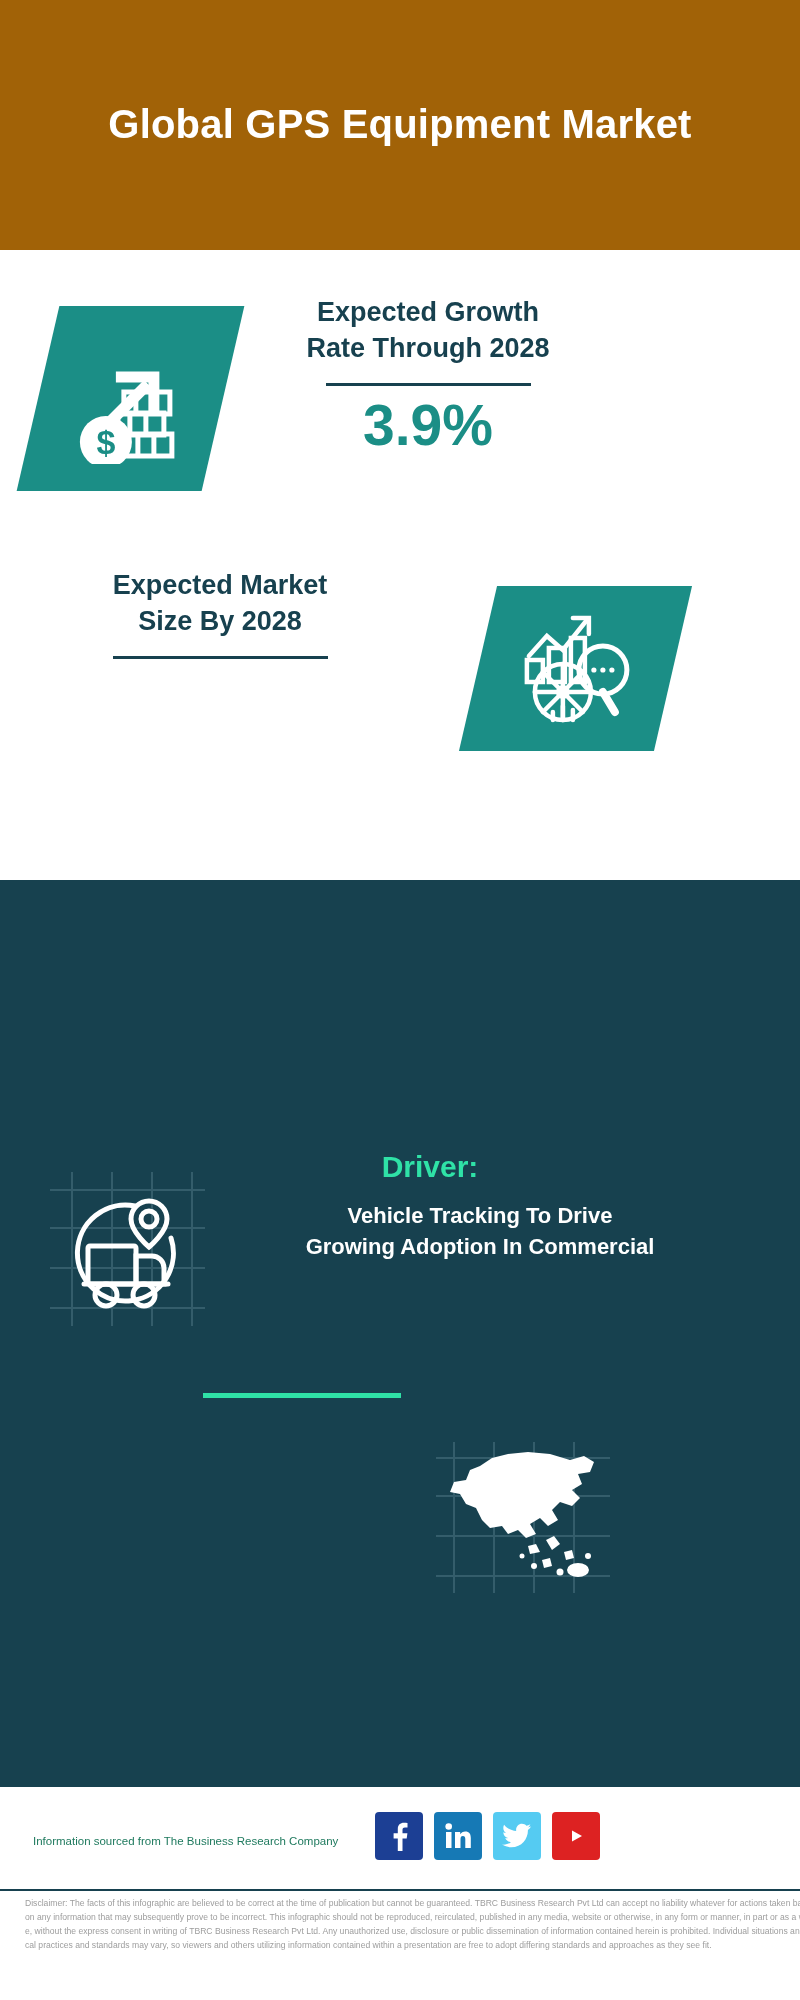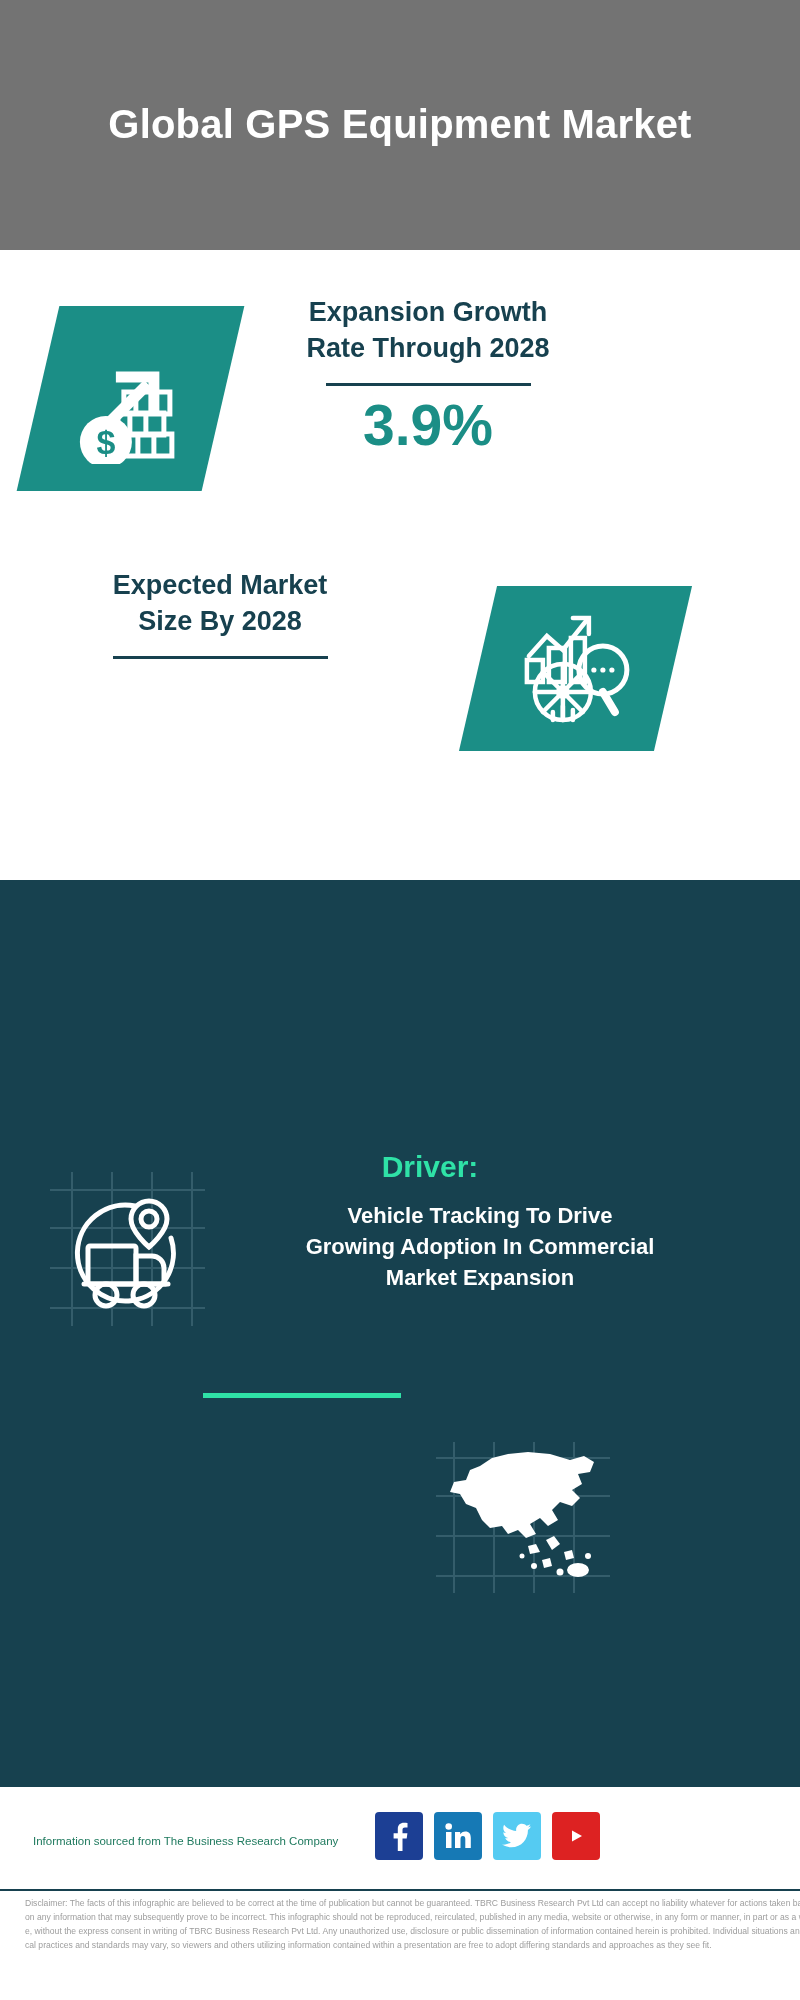--- a/index.html
+++ b/index.html
@@ -14,21 +14,21 @@
     height: 2000px;
     overflow: hidden;
     background: #ffffff;
   }
 
   
   .header {
     position: absolute;
     left: 0; top: 0;
     width: 800px; height: 250px;
-    background: #737373;
+    background: #a16207;
     display: flex;
     align-items: center;
     justify-content: center;
   }
   .header-title {
     color: #ffffff;
     font-size: 40px;
     font-weight: bold;
     line-height: 1.28;
     text-align: center;
@@ -238,21 +238,21 @@
           <line x1="88" y1="100" x2="88" y2="122"></line>
         </g>
 
         <circle cx="40" cy="108" r="26" fill="#ffffff"></circle>
         <text x="40" y="120" font-family="'Liberation Sans',sans-serif" font-size="34" font-weight="bold" fill="#1b8e86" text-anchor="middle">$</text>
       </svg>
     </div>
   </div>
 
   <div class="stat-block growth-stat">
-    <div class="stat-label">Expansion Growth</div>
+    <div class="stat-label">Expected Growth</div>
     <div class="stat-label">Rate Through 2028</div>
     <div class="stat-rule"></div>
     <div class="stat-value">3.9%</div>
   </div>
 
   <div class="stat-block size-stat">
     <div class="stat-label">Expected Market</div>
     <div class="stat-label">Size By 2028</div>
     <div class="stat-rule"></div>
   </div>
@@ -339,21 +339,20 @@
         <circle cx="109" cy="51" r="8"></circle>
       </g>
     </svg>
   </div>
 
   <div class="driver-wrap">
     <div class="driver-title">Driver:</div>
     <div class="driver-text">
       <div>Vehicle Tracking To Drive</div>
       <div>Growing Adoption In Commercial</div>
-      <div>Market Expansion</div>
     </div>
   </div>
 
   <div class="divider-green"></div>
 
 
   <div class="map-box">
     <svg width="180" height="155" viewBox="0 0 180 155" aria-hidden="true">
       <g stroke="#3a6270" stroke-width="2" opacity="0.85">
         <line x1="4" y1="18" x2="178" y2="18"></line>

